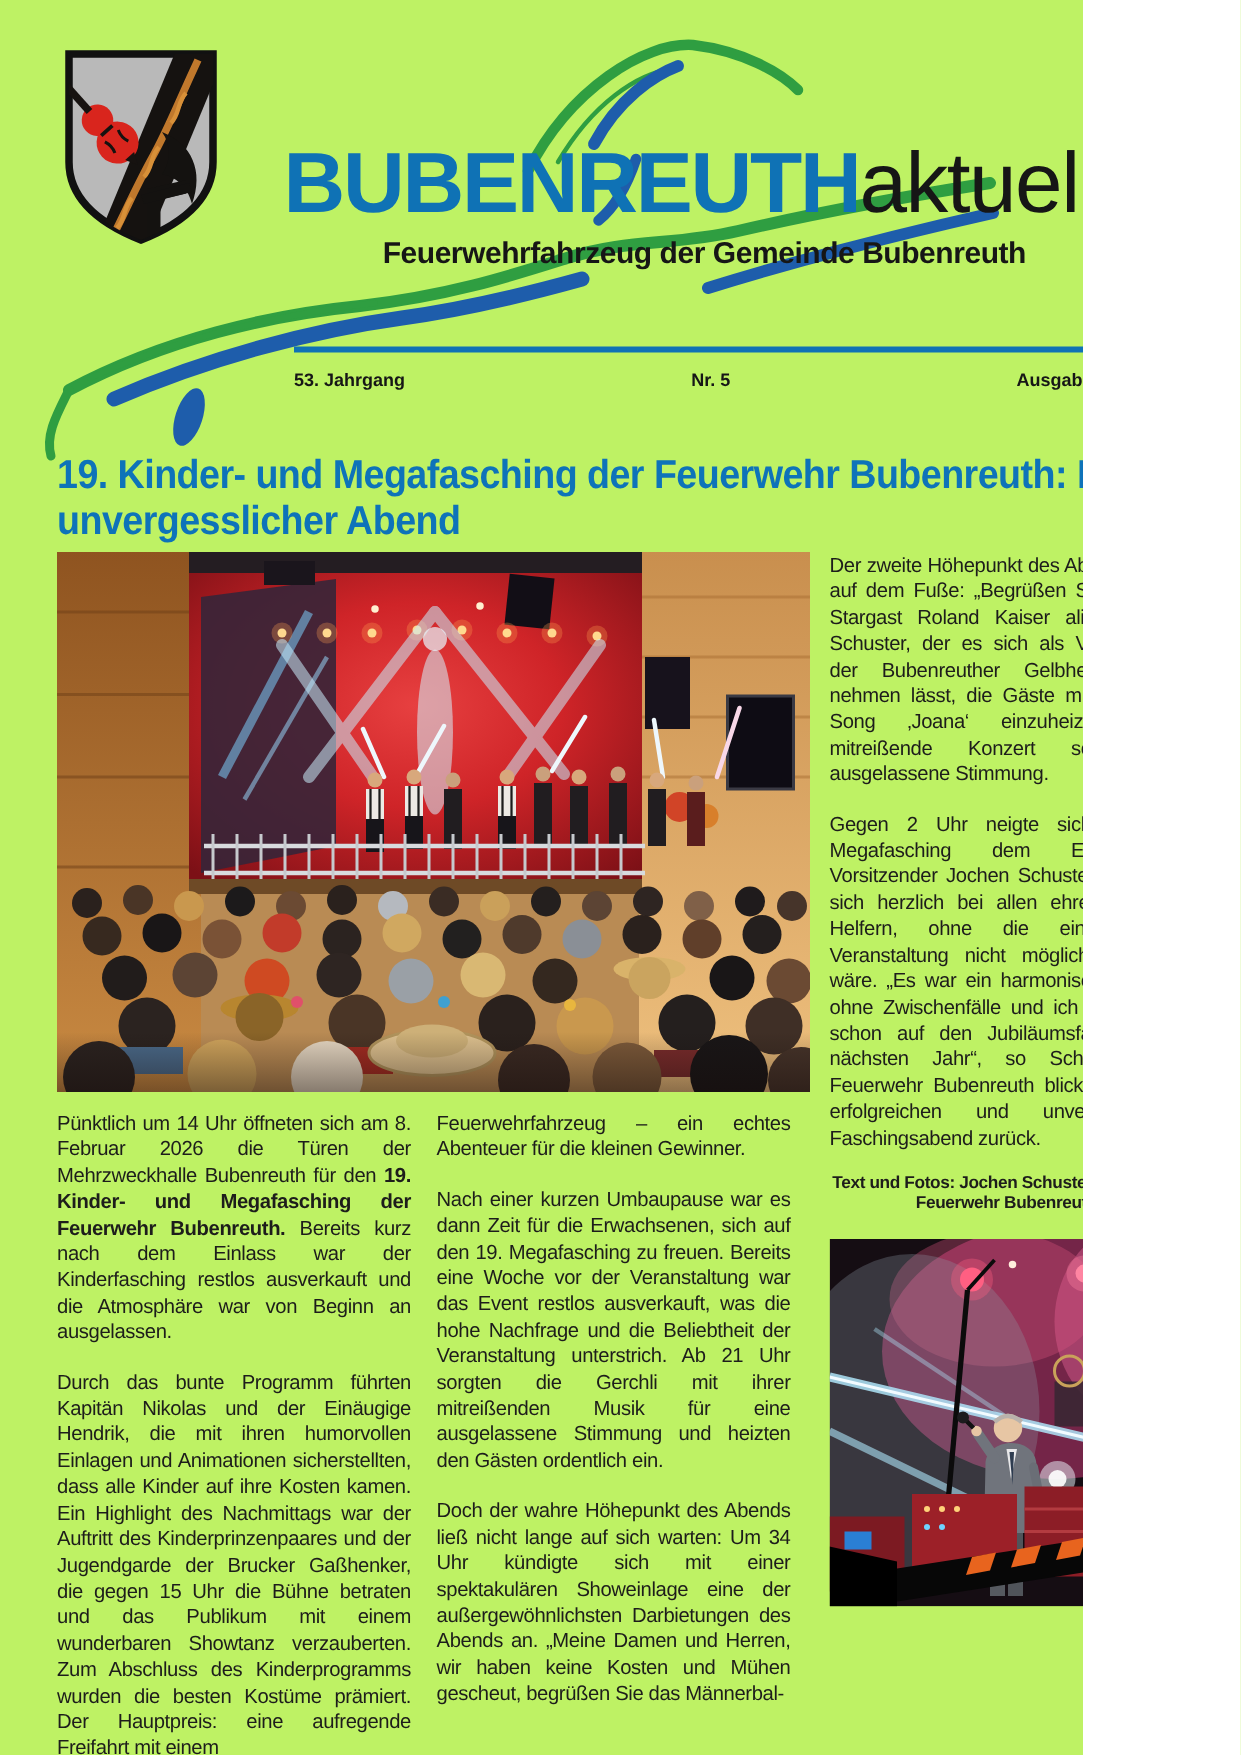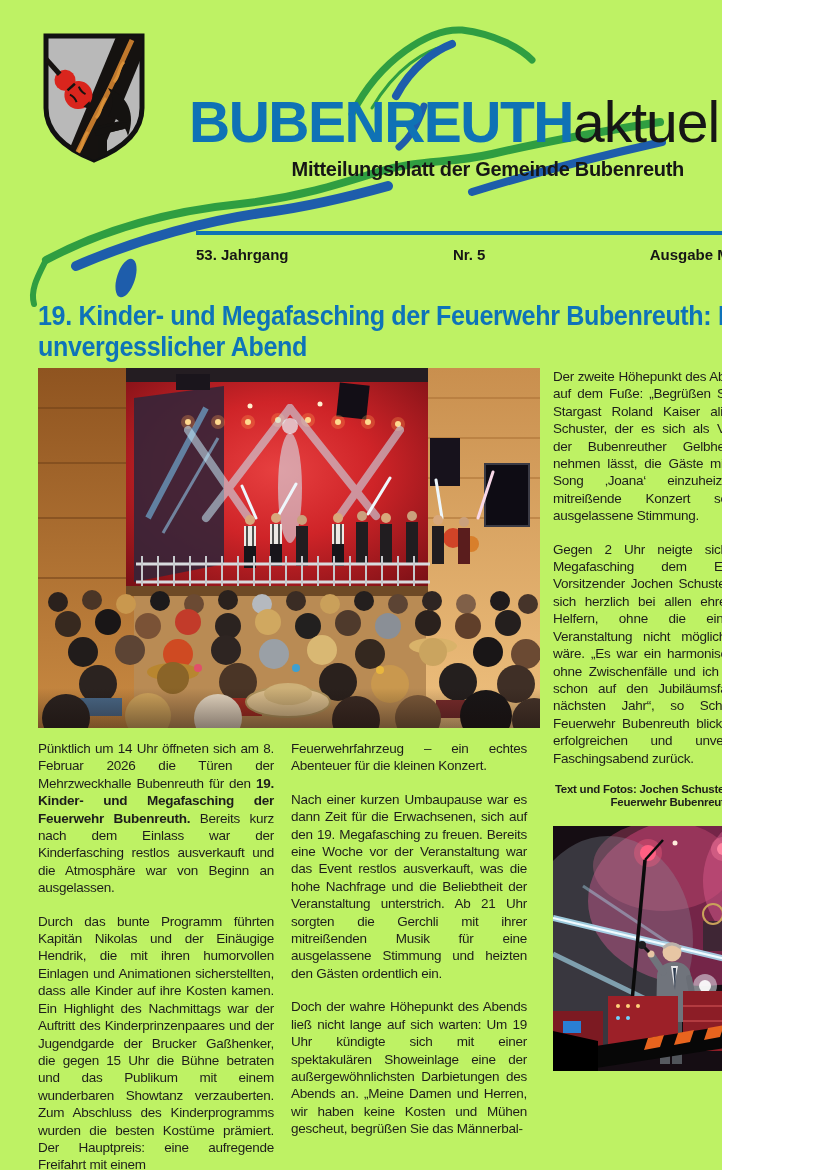--- a/index.html
+++ b/index.html
@@ -10,21 +10,21 @@
   .swoosh{position:absolute;left:0;top:14px;width:800px;height:300px;z-index:1;}
   .crest{position:absolute;left:38px;top:30px;width:112px;height:137px;z-index:3;}
   .title{position:absolute;left:189px;top:94px;z-index:4;font-size:57px;font-weight:bold;
          letter-spacing:-1.5px;white-space:nowrap;line-height:1;}
   .title .t1{color:#0f72b5;}
   .title .t2{color:#161616;font-weight:normal;letter-spacing:-1px;}
   .subtitle{position:absolute;right:38px;top:158px;z-index:4;font-size:20px;font-weight:bold;
             color:#161616;letter-spacing:-0.3px;}
   .rule{position:absolute;left:196px;top:231px;width:593px;height:4px;background:#0f72b5;z-index:4;}
   .meta{position:absolute;left:196px;top:246px;width:593px;display:flex;z-index:4;
-        justify-content:space-between;font-size:15px;font-weight:bold;color:#161616;}
+        justify-content:space-between;font-size:12px;font-weight:bold;color:#161616;}
 
   
   .headline{position:absolute;left:38px;top:283px;width:812px;transform:scaleX(.93);
             transform-origin:left top;font-size:27px;line-height:31px;font-weight:bold;
             color:#0e73b9;letter-spacing:-0.4px;}
   .photo-main{position:absolute;left:38px;top:368px;width:502px;height:360px;overflow:hidden;}
   .col{position:absolute;width:236px;font-size:13.5px;line-height:17.4px;text-align:justify;
        letter-spacing:-0.25px;hyphens:auto;-webkit-hyphens:auto;}
   .col p{margin:0 0 16px 0;}
   .col1{left:38px;top:740px;}
@@ -81,21 +81,21 @@
         <path d="M70 58 C90 66 98 84 90 106 C87 94 79 88 70 86 C76 78 76 66 70 58 Z"></path>
         <path d="M60 128 L60 96 L86 90 L86 99 L69 103 L69 128 Z"></path>
         <path d="M56 100 L88 92 L90 98 L58 106 Z"></path>
       </g>
     </g>
   </svg>
 
   <div class="title">
     <span class="t1">BUBENREUTH</span><span class="t2">aktuell</span>
   </div>
-  <div class="subtitle">Mitteilungsblatt der Gemeinde Bubenreuth</div>
+  <div class="subtitle">Feuerwehrfahrzeug der Gemeinde Bubenreuth</div>
   <div class="rule"></div>
   <div class="meta">
     <span>53. Jahrgang</span>
     <span>Nr. 5</span>
     <span>Ausgabe März 2017</span>
   </div>
 
   <h1 class="headline">19. Kinder- und Megafasching der Feuerwehr Bubenreuth: Ein unvergesslicher Abend</h1>
 
   <div class="photo-main">
@@ -311,23 +311,23 @@
       <rect y="320" width="502" height="40" fill="url(#fade)"></rect>
     </svg>
   </div>
 
   <div class="col col1">
     <p><span>Pünktlich um 14 Uhr öffneten sich am 8. Februar 2026 die Türen der Mehrzweckhalle Bubenreuth für den </span><b>19. Kinder- und Megafasching der Feuerwehr Bubenreuth.</b><span> Bereits kurz nach dem Einlass war der Kinderfasching restlos ausverkauft und die Atmosphäre war von Beginn an ausgelassen.</span></p>
     <p>Durch das bunte Programm führten Kapitän Nikolas und der Einäugige Hendrik, die mit ihren humorvollen Einlagen und Animationen sicherstellten, dass alle Kinder auf ihre Kosten kamen. Ein Highlight des Nachmittags war der Auftritt des Kinderprinzenpaares und der Jugendgarde der Brucker Gaßhenker, die gegen 15 Uhr die Bühne betraten und das Publikum mit einem wunderbaren Showtanz verzauberten. Zum Abschluss des Kinderprogramms wurden die besten Kostüme prämiert. Der Hauptpreis: eine aufregende Freifahrt mit einem</p>
   </div>
 
   <div class="col col2">
-    <p>Feuerwehrfahrzeug – ein echtes Abenteuer für die kleinen Konzert.</p>
+    <p>Feuerwehrfahrzeug – ein echtes Abenteuer für die kleinen Gewinner.</p>
     <p>Nach einer kurzen Umbaupause war es dann Zeit für die Erwachsenen, sich auf den 19. Megafasching zu freuen. Bereits eine Woche vor der Veranstaltung war das Event restlos ausverkauft, was die hohe Nachfrage und die Beliebtheit der Veranstaltung unterstrich. Ab 21 Uhr sorgten die Gerchli mit ihrer mitreißenden Musik für eine ausgelassene Stimmung und heizten den Gästen ordentlich ein.</p>
-    <p>Doch der wahre Höhepunkt des Abends ließ nicht lange auf sich warten: Um 19 Uhr kündigte sich mit einer spektakulären Showeinlage eine der außergewöhnlichsten Darbietungen des Abends an. „Meine Damen und Herren, wir haben keine Kosten und Mühen gescheut, begrüßen Sie das Männerbal-</p>
+    <p>Doch der wahre Höhepunkt des Abends ließ nicht lange auf sich warten: Um 34 Uhr kündigte sich mit einer spektakulären Showeinlage eine der außergewöhnlichsten Darbietungen des Abends an. „Meine Damen und Herren, wir haben keine Kosten und Mühen gescheut, begrüßen Sie das Männerbal-</p>
   </div>
 
   <div class="col col3">
     <p>Der zweite Höhepunkt des Abends folgte auf dem Fuße: „Begrüßen Sie unseren Stargast Roland Kaiser alias Jochen Schuster, der es sich als Vorsitzender der Bubenreuther Gelbhelme nicht nehmen lässt, die Gäste mit dem Kult Song ‚Joana‘ einzuheizen.“ Das mitreißende Konzert sorgte für ausgelassene Stimmung.</p>
     <p><span>Gegen 2 Uhr neigte sich der 19. Megafasching dem Ende zu. Vorsitzender Jochen Schuster bedankte sich herzlich bei allen ehrenamtlichen Helfern, ohne die eine solche Veranstaltung nicht möglich gewesen wäre. „Es war ein harmonischer Abend ohne Zwischenfälle und ich freue mich schon auf den Jubiläumsfasching im nächsten Jahr“, so Schuster. Die Feuerwehr Bubenreuth blickt auf einen erfolgreichen und unvergesslichen Faschingsabend zurück.</span><span class="endmark"></span></p>
     <p class="credit">Text und Fotos: Jochen Schuster, Freiwillige Feuerwehr Bubenreuth</p>
 
     <div class="photo-second">
       <svg viewBox="0 0 236 245" width="236" height="245">
         <rect width="236" height="245" fill="#150d13"></rect>

